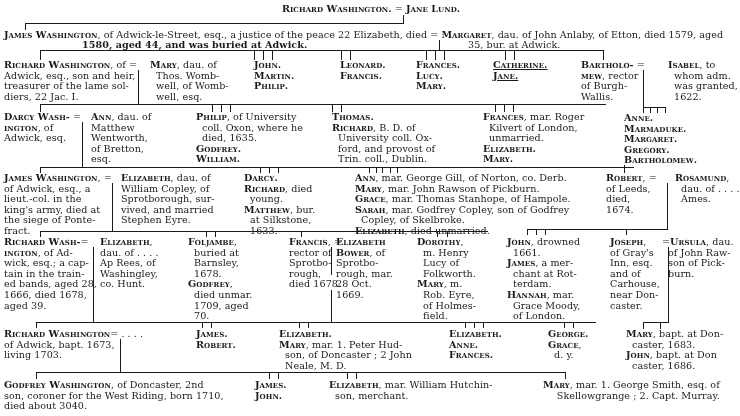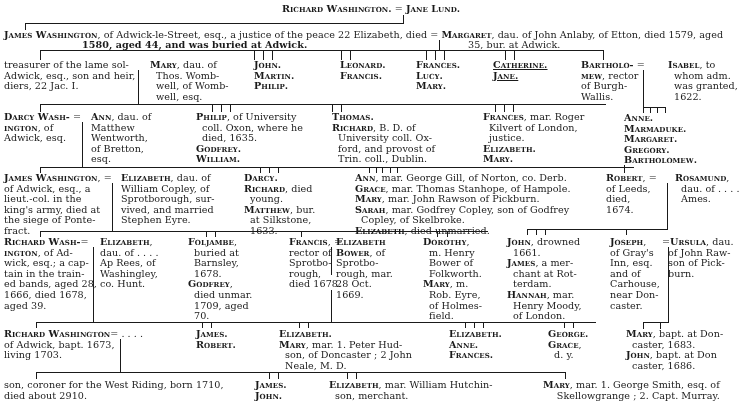--- a/index.html
+++ b/index.html
@@ -29,22 +29,23 @@
   <span>=</span>
   <span class="sc">Margaret</span><span>, dau. of John Anlaby, of Etton, died 1579, aged</span>
 </div>
 <div class="t" style="left:82px;top:40px;font-weight:bold;">1580, aged 44, and was buried at Adwick.</div>
 <div class="t" style="left:468px;top:40px;">35, bur. at Adwick.</div>
 <div class="ln v" style="left:439px;top:40px;height:10px;"></div>
 <div class="ln h" style="left:40px;top:50px;width:563px;"></div>
 
 <div class="ln v" style="left:40px;top:50px;height:10px;"></div>
 <div class="t" style="left:4px;top:60px;">
+  <div><span class="sc">Richard Washington</span><span>, of</span> <span>=</span></div>
+  <div>Adwick, esq., son and heir,</div>
   <div>treasurer of the lame sol-</div>
-  <div>Adwick, esq., son and heir,</div>
   <div>diers, 22 Jac. I.</div>
 </div>
 <div class="t" style="left:150px;top:60px;">
   <div><span class="sc">Mary</span><span>, dau. of</span></div>
   <div class="ind">Thos. Womb-</div>
   <div class="ind">well, of Womb-</div>
   <div class="ind">well, esq.</div>
 </div>
 <div class="ln v" style="left:138px;top:70px;height:34px;"></div>
 
@@ -137,21 +138,21 @@
   <div class="sc">Thomas.</div>
   <div><span class="sc">Richard</span><span>, B. D. of</span></div>
   <div class="ind">University coll. Ox-</div>
   <div class="ind">ford, and provost of</div>
   <div class="ind">Trin. coll., Dublin.</div>
 </div>
 
 <div class="t" style="left:483px;top:112px;">
   <div><span class="sc">Frances</span><span>, mar. Roger</span></div>
   <div class="ind">Kilvert of London,</div>
-  <div class="ind">justice.</div>
+  <div class="ind">unmarried.</div>
   <div class="sc">Elizabeth.</div>
   <div class="sc">Mary.</div>
 </div>
 
 <div class="t sc" style="left:624px;top:113px;">
   <div>Anne.</div>
   <div>Marmaduke.</div>
   <div>Margaret.</div>
   <div>Gregory.</div>
   <div>Bartholomew.</div>
@@ -190,22 +191,22 @@
   <div class="sc">Darcy.</div>
   <div><span class="sc">Richard</span><span>,  died</span></div>
   <div class="ind">young.</div>
   <div><span class="sc">Matthew</span><span>, bur.</span></div>
   <div class="ind">at Silkstone,</div>
   <div class="ind">1633.</div>
 </div>
 
 <div class="t" style="left:355px;top:173px;">
   <div><span class="sc">Ann</span><span>, mar. George Gill, of Norton, co. Derb.</span></div>
+  <div><span class="sc">Mary</span><span>, mar. John Rawson of Pickburn.</span></div>
   <div><span class="sc">Grace</span><span>, mar. Thomas Stanhope, of Hampole.</span></div>
-  <div><span class="sc">Mary</span><span>, mar. John Rawson of Pickburn.</span></div>
   <div><span class="sc">Sarah</span><span>, mar. Godfrey Copley, son of Godfrey</span></div>
   <div class="ind">Copley, of Skelbroke.</div>
   <div><span class="sc">Elizabeth</span><span>, died unmarried.</span></div>
 </div>
 
 <div class="t" style="left:606px;top:173px;">
   <div><span class="sc">Robert</span><span>,</span> <span>=</span></div>
   <div>of Leeds,</div>
   <div>died,</div>
   <div>1674.</div>
@@ -270,39 +271,39 @@
   <div class="sc">Elizabeth</div>
   <div><span class="sc">Bower</span><span>, of</span></div>
   <div>Sprotbo-</div>
   <div>rough, mar.</div>
   <div>28 Oct.</div>
   <div>1669.</div>
 </div>
 <div class="ln v" style="left:331px;top:247px;height:28px;"></div>
 <div class="ln v" style="left:331px;top:290px;height:33px;"></div>
 
-<div class="t" style="left:417px;top:237px;margin-left:6px;">
+<div class="t" style="left:417px;top:237px;">
   <div><span class="sc">Dorothy</span><span>,</span></div>
   <div class="ind">m. Henry</div>
-  <div class="ind">Bower of</div>
+  <div class="ind">Lucy of</div>
   <div class="ind">Folkworth.</div>
   <div><span class="sc">Mary</span><span>, m.</span></div>
   <div class="ind">Rob. Eyre,</div>
   <div class="ind">of Holmes-</div>
   <div class="ind">field.</div>
 </div>
 
 <div class="t" style="left:507px;top:237px;">
   <div><span class="sc">John</span><span>, drowned</span></div>
   <div class="ind">1661.</div>
   <div><span class="sc">James</span><span>, a mer-</span></div>
   <div class="ind">chant at Rot-</div>
   <div class="ind">terdam.</div>
   <div><span class="sc">Hannah</span><span>,  mar.</span></div>
-  <div class="ind">Henry Moody,</div>
+  <div class="ind">Grace Moody,</div>
   <div class="ind">of London.</div>
 </div>
 
 <div class="t" style="left:610px;top:237px;">
   <div><span class="sc">Joseph</span><span>,</span></div>
   <div>of Gray's</div>
   <div>Inn, esq.</div>
   <div>and of</div>
   <div>Carhouse,</div>
   <div>near Don-</div>
@@ -371,22 +372,23 @@
 
 <div class="ln h" style="left:36px;top:372px;width:530px;"></div>
 <div class="ln v" style="left:36px;top:372px;height:7px;"></div>
 <div class="ln v" style="left:269px;top:372px;height:7px;"></div>
 <div class="ln v" style="left:278px;top:372px;height:7px;"></div>
 <div class="ln v" style="left:347px;top:372px;height:7px;"></div>
 <div class="ln v" style="left:356px;top:372px;height:7px;"></div>
 <div class="ln v" style="left:565px;top:372px;height:7px;"></div>
 
 <div class="t" style="left:4px;top:380px;">
+  <div><span class="sc">Godfrey Washington</span><span>, of Doncaster,  2nd</span></div>
   <div>son, coroner for the West Riding, born 1710,</div>
-  <div>died about 2910.</div>
+  <div>died about 3040.</div>
 </div>
 
 <div class="t sc" style="left:255px;top:380px;">
   <div>James.</div>
   <div>John.</div>
 </div>
 
 <div class="t" style="left:329px;top:380px;">
   <div><span class="sc">Elizabeth</span><span>, mar. William Hutchin-</span></div>
   <div class="ind">son, merchant.</div>

